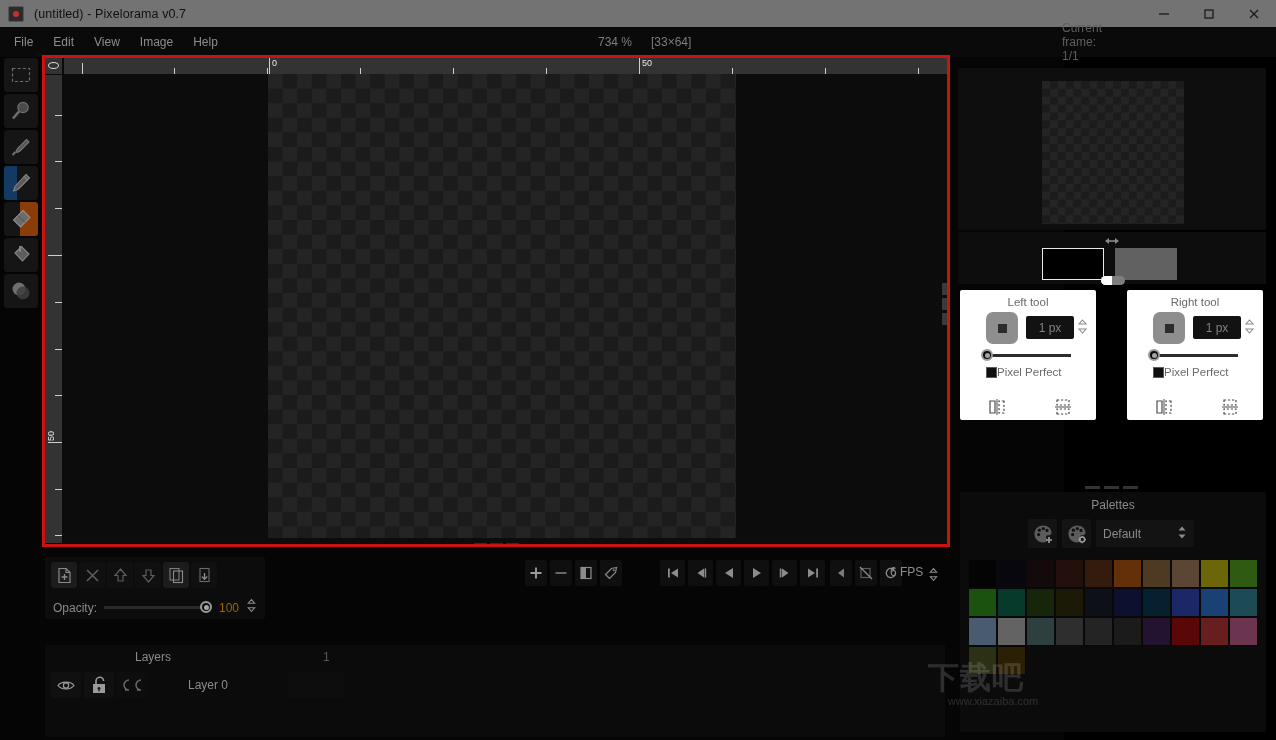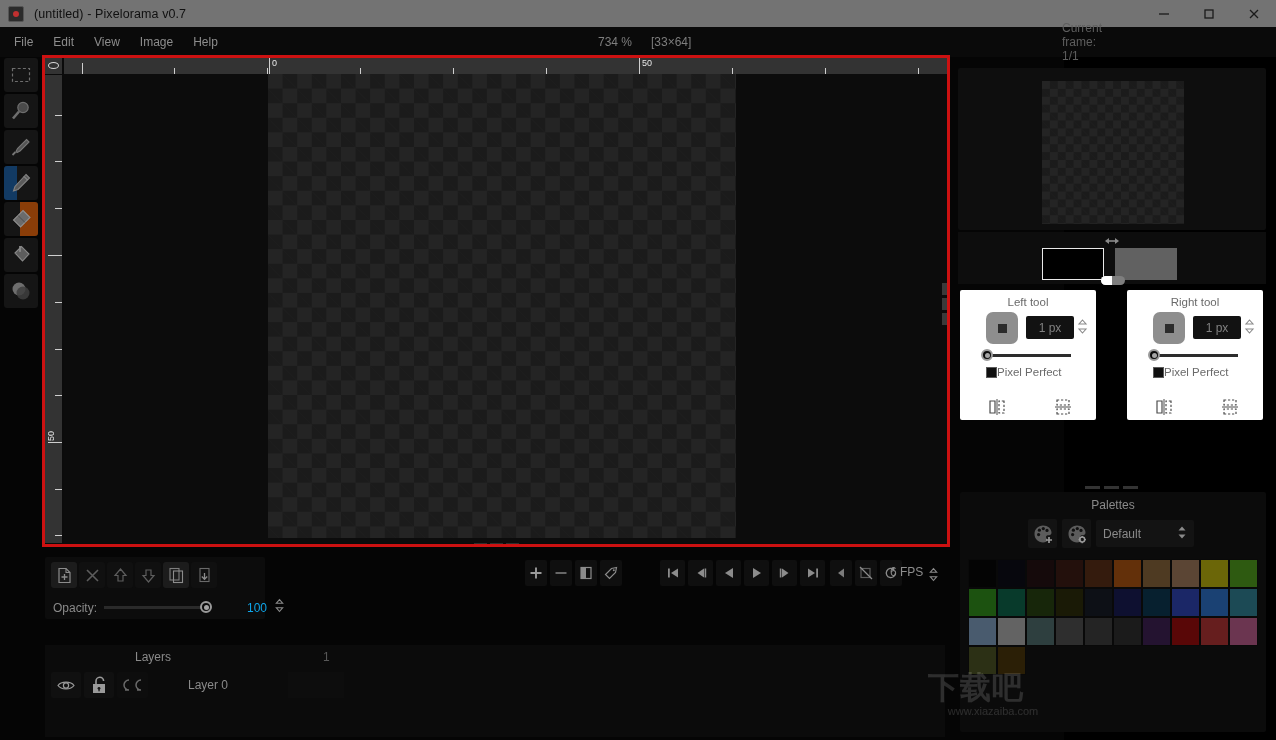--- a/index.html
+++ b/index.html
@@ -228,21 +228,21 @@
   .lt-btn.on { background: #1c1c1c; }
   .opacity-row { position: absolute; left: 8px; top: 41px; display: flex; align-items: center; gap: 7px; }
   .op-lbl { font-size: 12px; color: #8a8a8a; }
   .op-track { width: 102px; height: 3px; background: #2a2a2a; position: relative; }
   .op-knob {
     position: absolute; right: -6px; top: -5px; width: 12px; height: 12px;
     border: 2px solid #9a9a9a; border-radius: 50%; background: #0c0c0c;
     display: flex; align-items: center; justify-content: center;
   }
   .op-knob i { width: 5px; height: 5px; border-radius: 50%; background: #a5a5a5; display: block; }
-  .op-val { font-size: 12px; color: #0ea5e9; width: 26px; text-align: right; margin-left: 28px; }
+  .op-val { font-size: 12px; color: #a16207; width: 26px; text-align: right; }
 
   .anim-bar {
     position: absolute; left: 525px; top: 560px; width: 425px; height: 30px;
   }
   .ab-group { position: absolute; top: 0; display: flex; gap: 3px; }
   .ab-btn {
     width: 22px; height: 26px; background: #0f0f0f; border-radius: 2px;
     display: flex; align-items: center; justify-content: center;
   }
   .ab-btn.wide { width: 25px; }
@@ -262,21 +262,21 @@
     display: flex; align-items: center; justify-content: center;
   }
   .lp-ic.wide2 { width: 31px; background: #0d0d0d; }
   .lp-name {
     width: 114px; height: 26px; display: flex; align-items: center; justify-content: center;
     font-size: 12px; color: #8a8a8a;
   }
   .lp-cell { width: 56px; height: 26px; background: #0d0d0d; margin-left: 20px; }
 
   .watermark {
-    position: absolute; right: 6px; bottom: 12px; width: 130px; height: 56px;
+    position: absolute; right: 6px; bottom: 22px; width: 130px; height: 56px;
     opacity: .14;
     margin-top: 16px;
   }
   .wm-cn { font-size: 31px; color: #fff; font-weight: bold; letter-spacing: 1px; line-height: 1; }
   .wm-url { font-size: 11px; color: #fff; text-align: center; margin-top: 2px; }
 </style>
 </head>
 <body>
 
 <div id="app">

